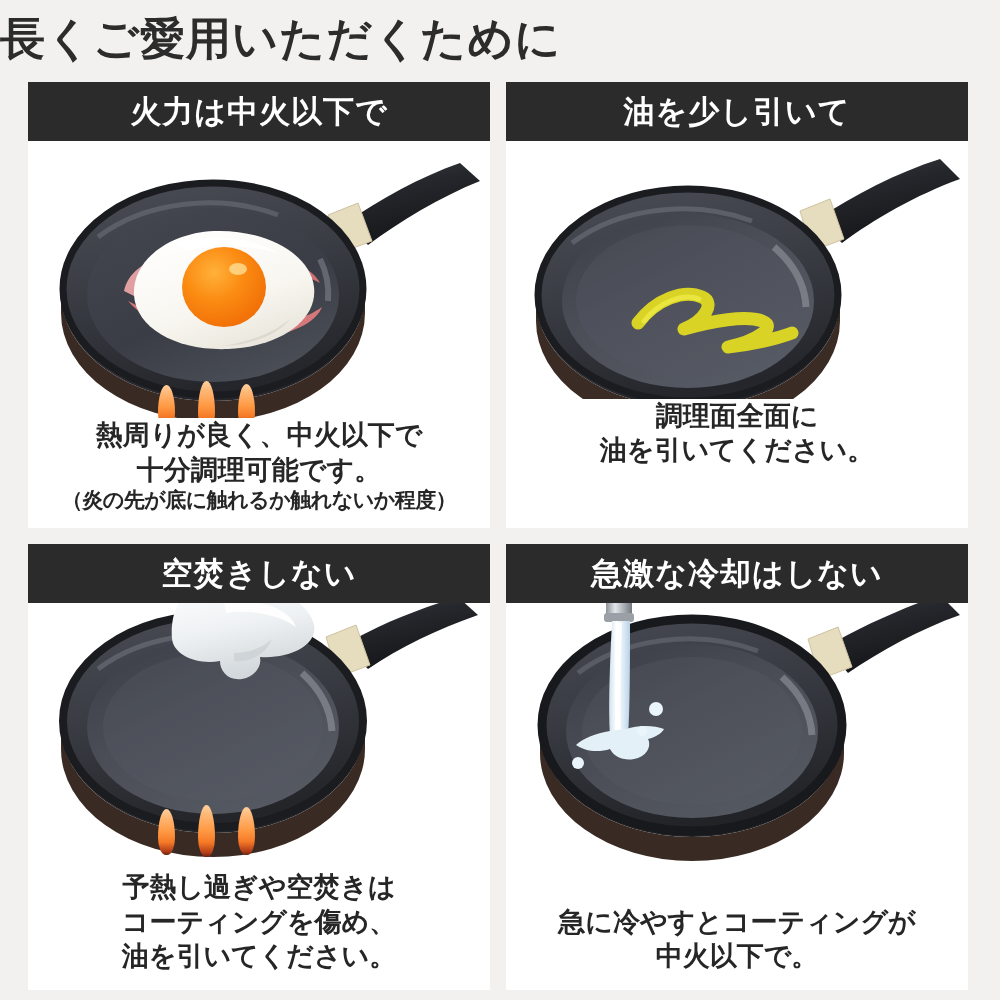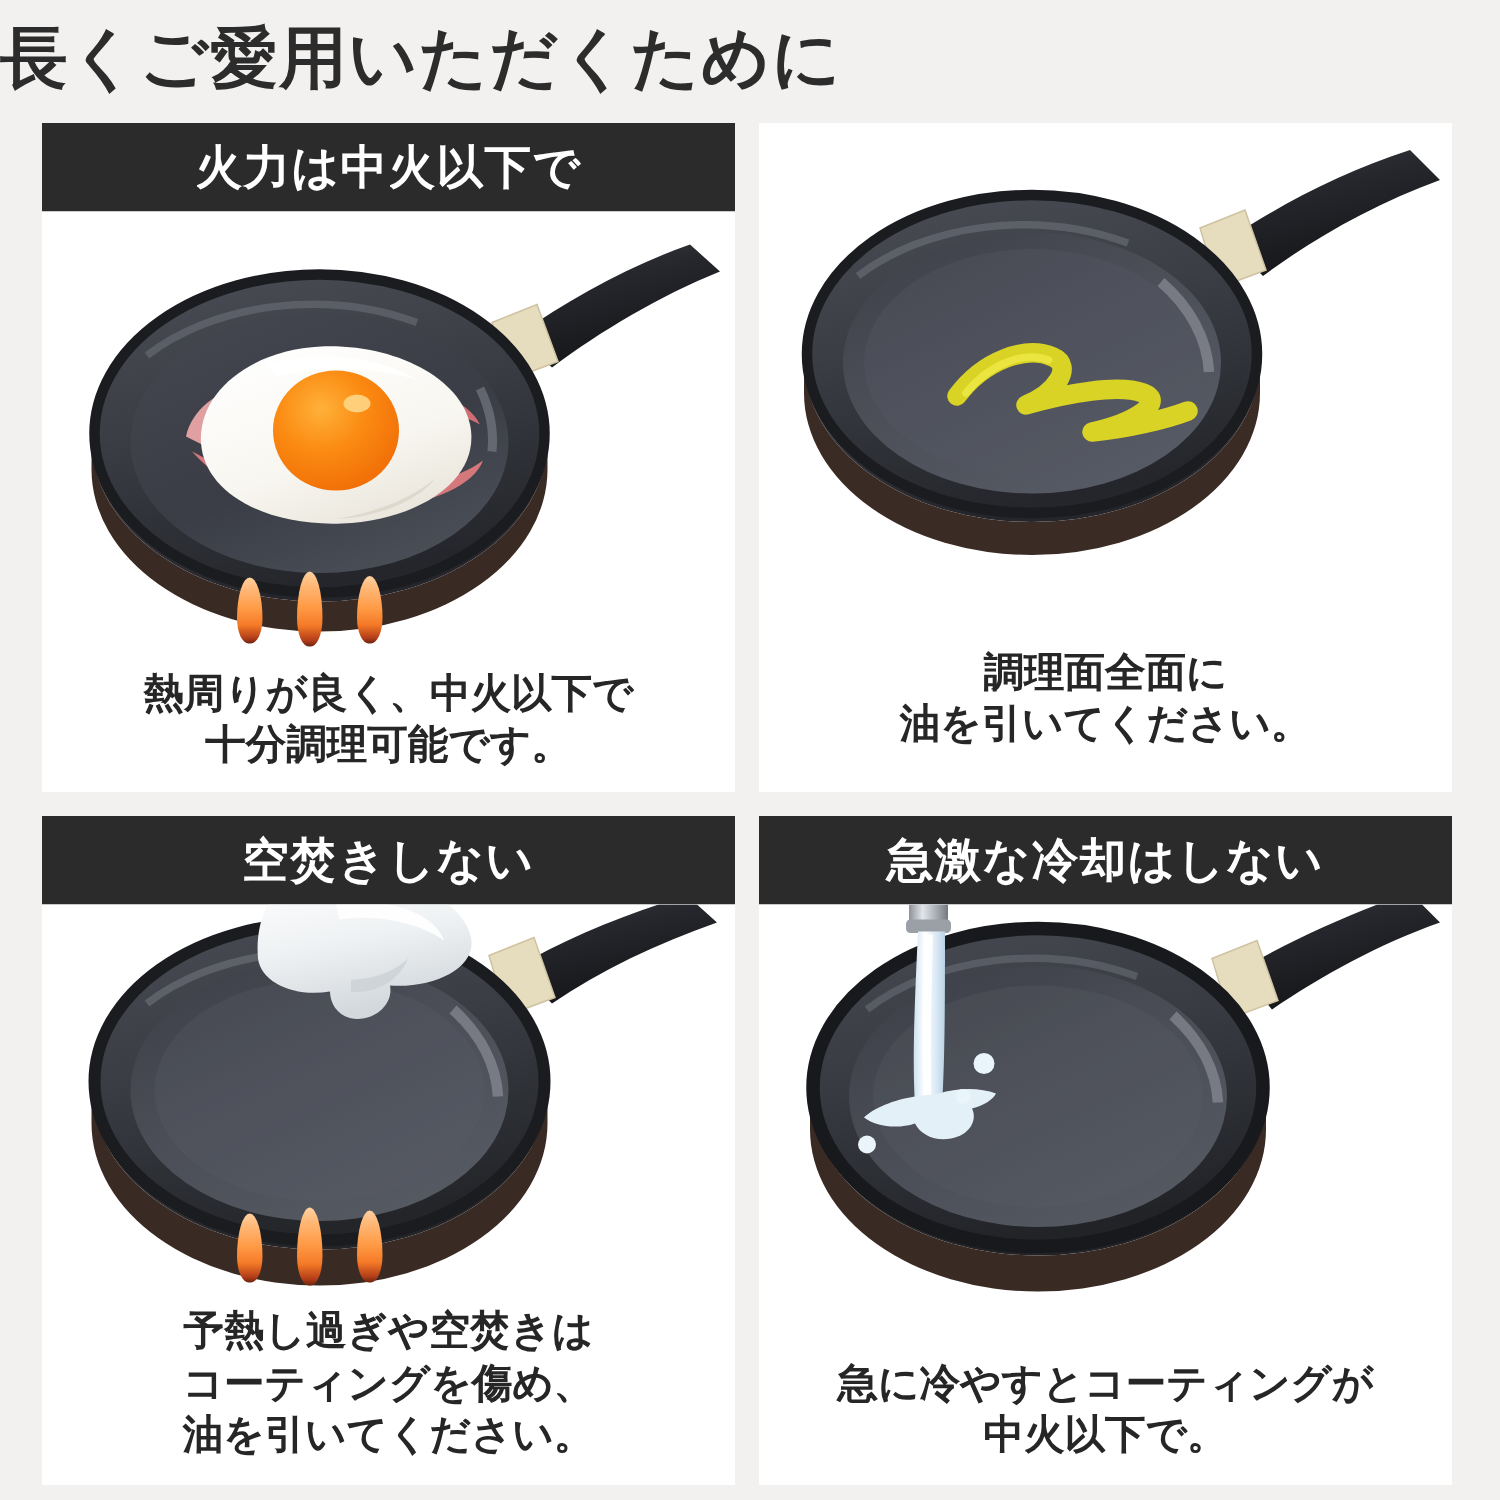--- a/index.html
+++ b/index.html
@@ -84,21 +84,21 @@
   }
   .cap-line {
     display: block;
     white-space: nowrap;
   }
   .cap-main { font-size: 27px; }
   .cap-small { font-size: 21px; letter-spacing: -0.5px; }
 
   
   .cap-p1 { padding-bottom: 14px; font-family: Liberation Serif, serif; }
-  .cap-p2 { padding-bottom: 28px; font-size: 28px; }
+  .cap-p2 { padding-bottom: 60px; font-size: 28px; }
   .cap-p3 { padding-bottom: 16px; }
   .cap-p4 { padding-bottom: 16px; }
 
   
   .pan-wrap {
     position: absolute;
     left: 0; top: 0;
     width: 100%; height: 100%;
   }
   .pan-svg { position: absolute; left: 0; top: 0; }
@@ -186,24 +186,26 @@
           <div class="flames" style="left:128px; top:240px; width:120px; height:50px;">
             <div class="flame" style="left:2px;  top:4px;  height:44px;"></div>
             <div class="flame" style="left:42px; top:0px;  height:50px;"></div>
             <div class="flame" style="left:82px; top:3px;  height:45px;"></div>
           </div>
         </div>
       </div>
       <div class="panel-caption cap-p1">
         <span class="cap-line cap-main">熱周りが良く、中火以下で</span>
         <span class="cap-line cap-main">十分調理可能です。</span>
+        <span class="cap-line cap-small">（炎の先が底に触れるか触れないか程度）</span>
       </div>
     </div>
 
     <div class="panel">
+      <div class="panel-header">油を少し引いて</div>
       <div class="panel-art">
         <div class="pan-wrap">
           <svg class="pan-svg" width="462" height="300" viewBox="0 0 462 300">
             <defs>
               <linearGradient id="panBody2" x1="0" y1="0" x2="0.3" y2="1">
                 <stop offset="0%" stop-color="#4a4d55"></stop>
                 <stop offset="45%" stop-color="#3b3e45"></stop>
                 <stop offset="100%" stop-color="#24262b"></stop>
               </linearGradient>
               <linearGradient id="inner2" x1="0.15" y1="0" x2="0.85" y2="1">

